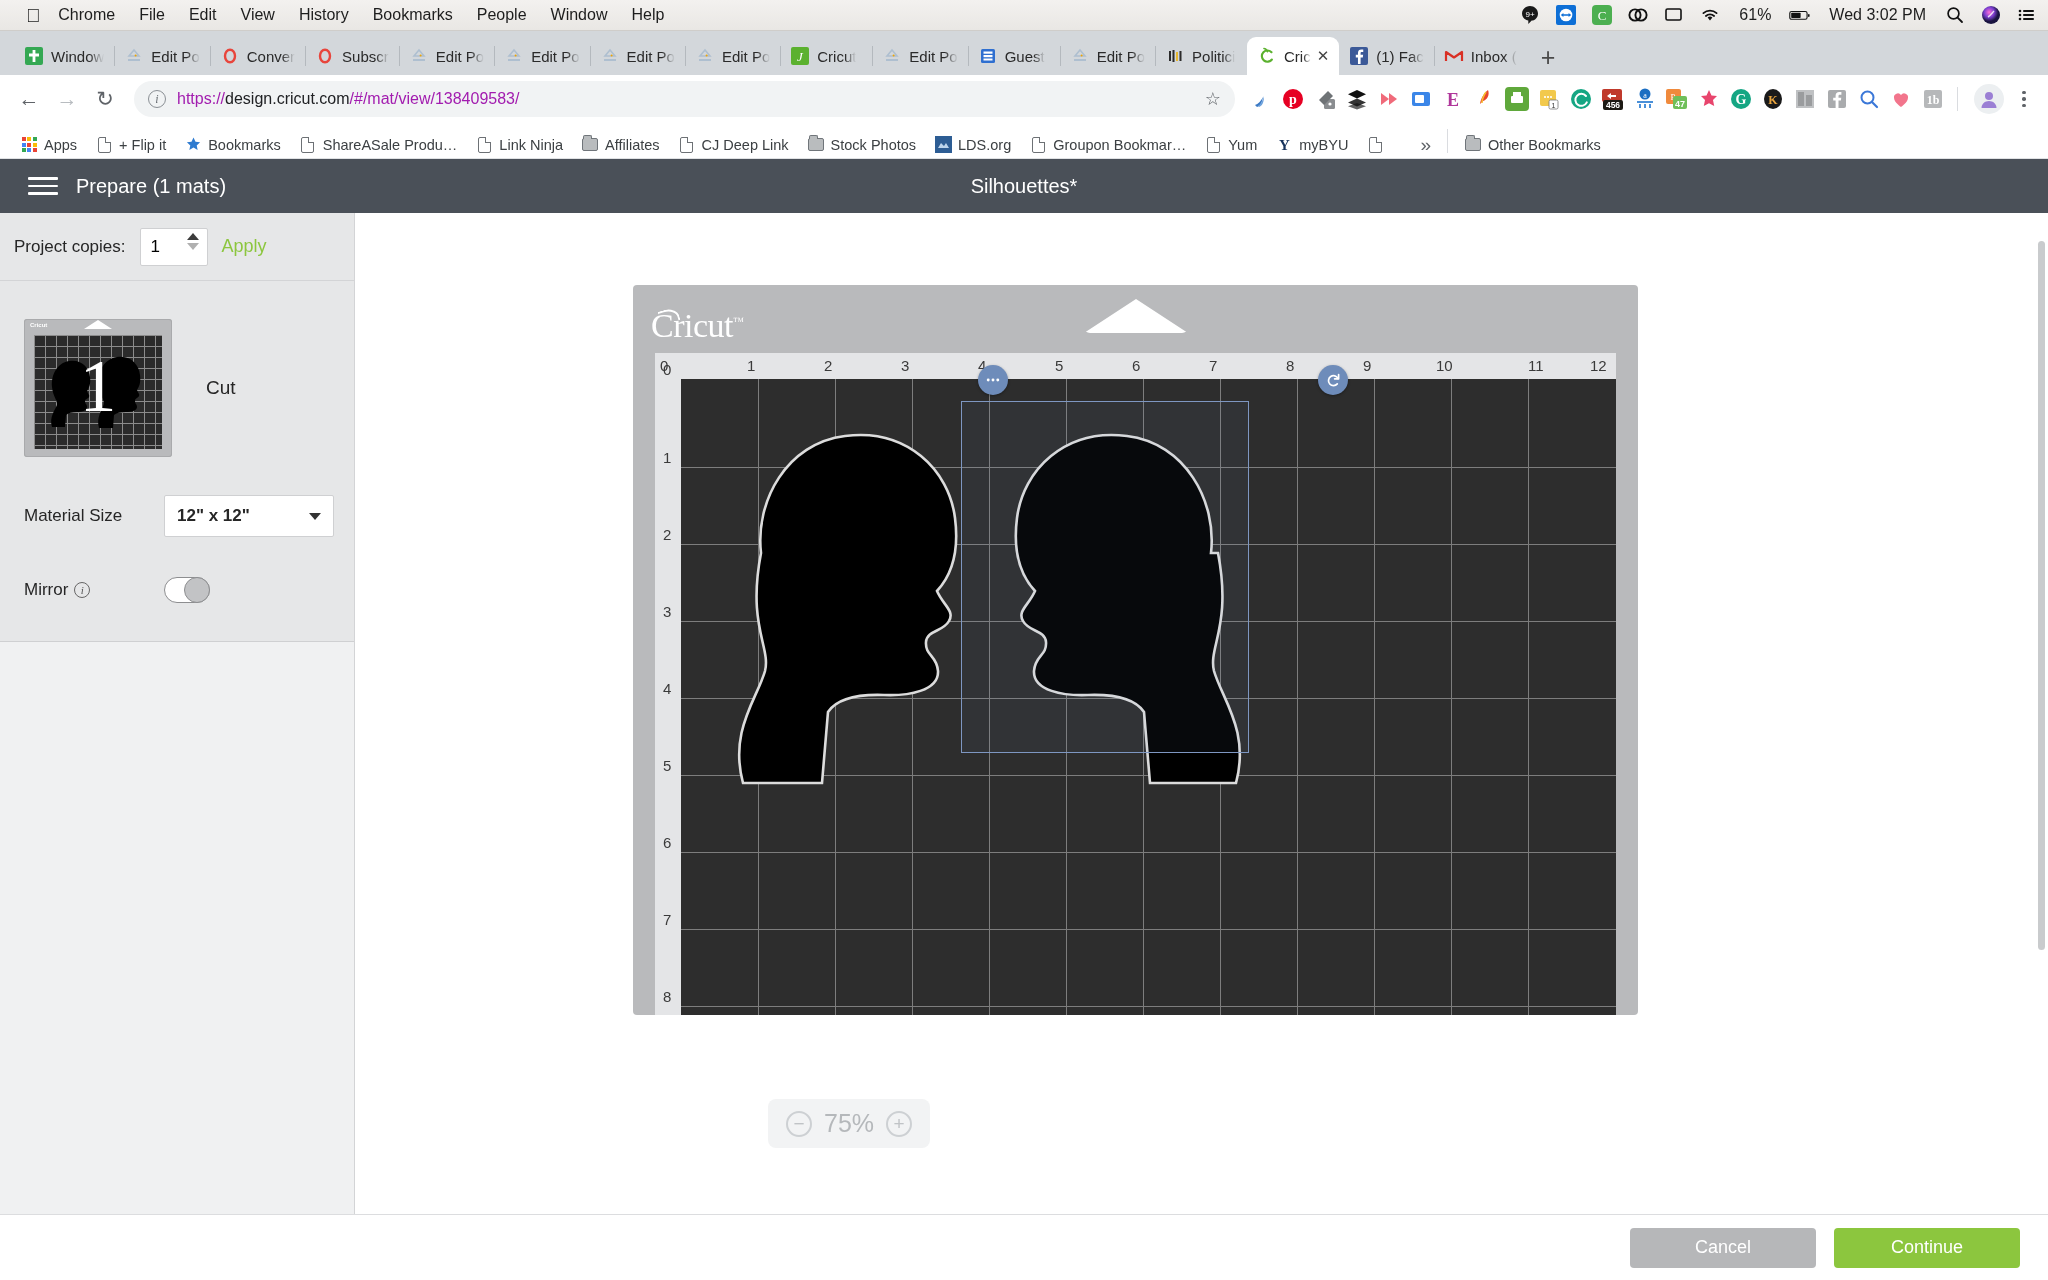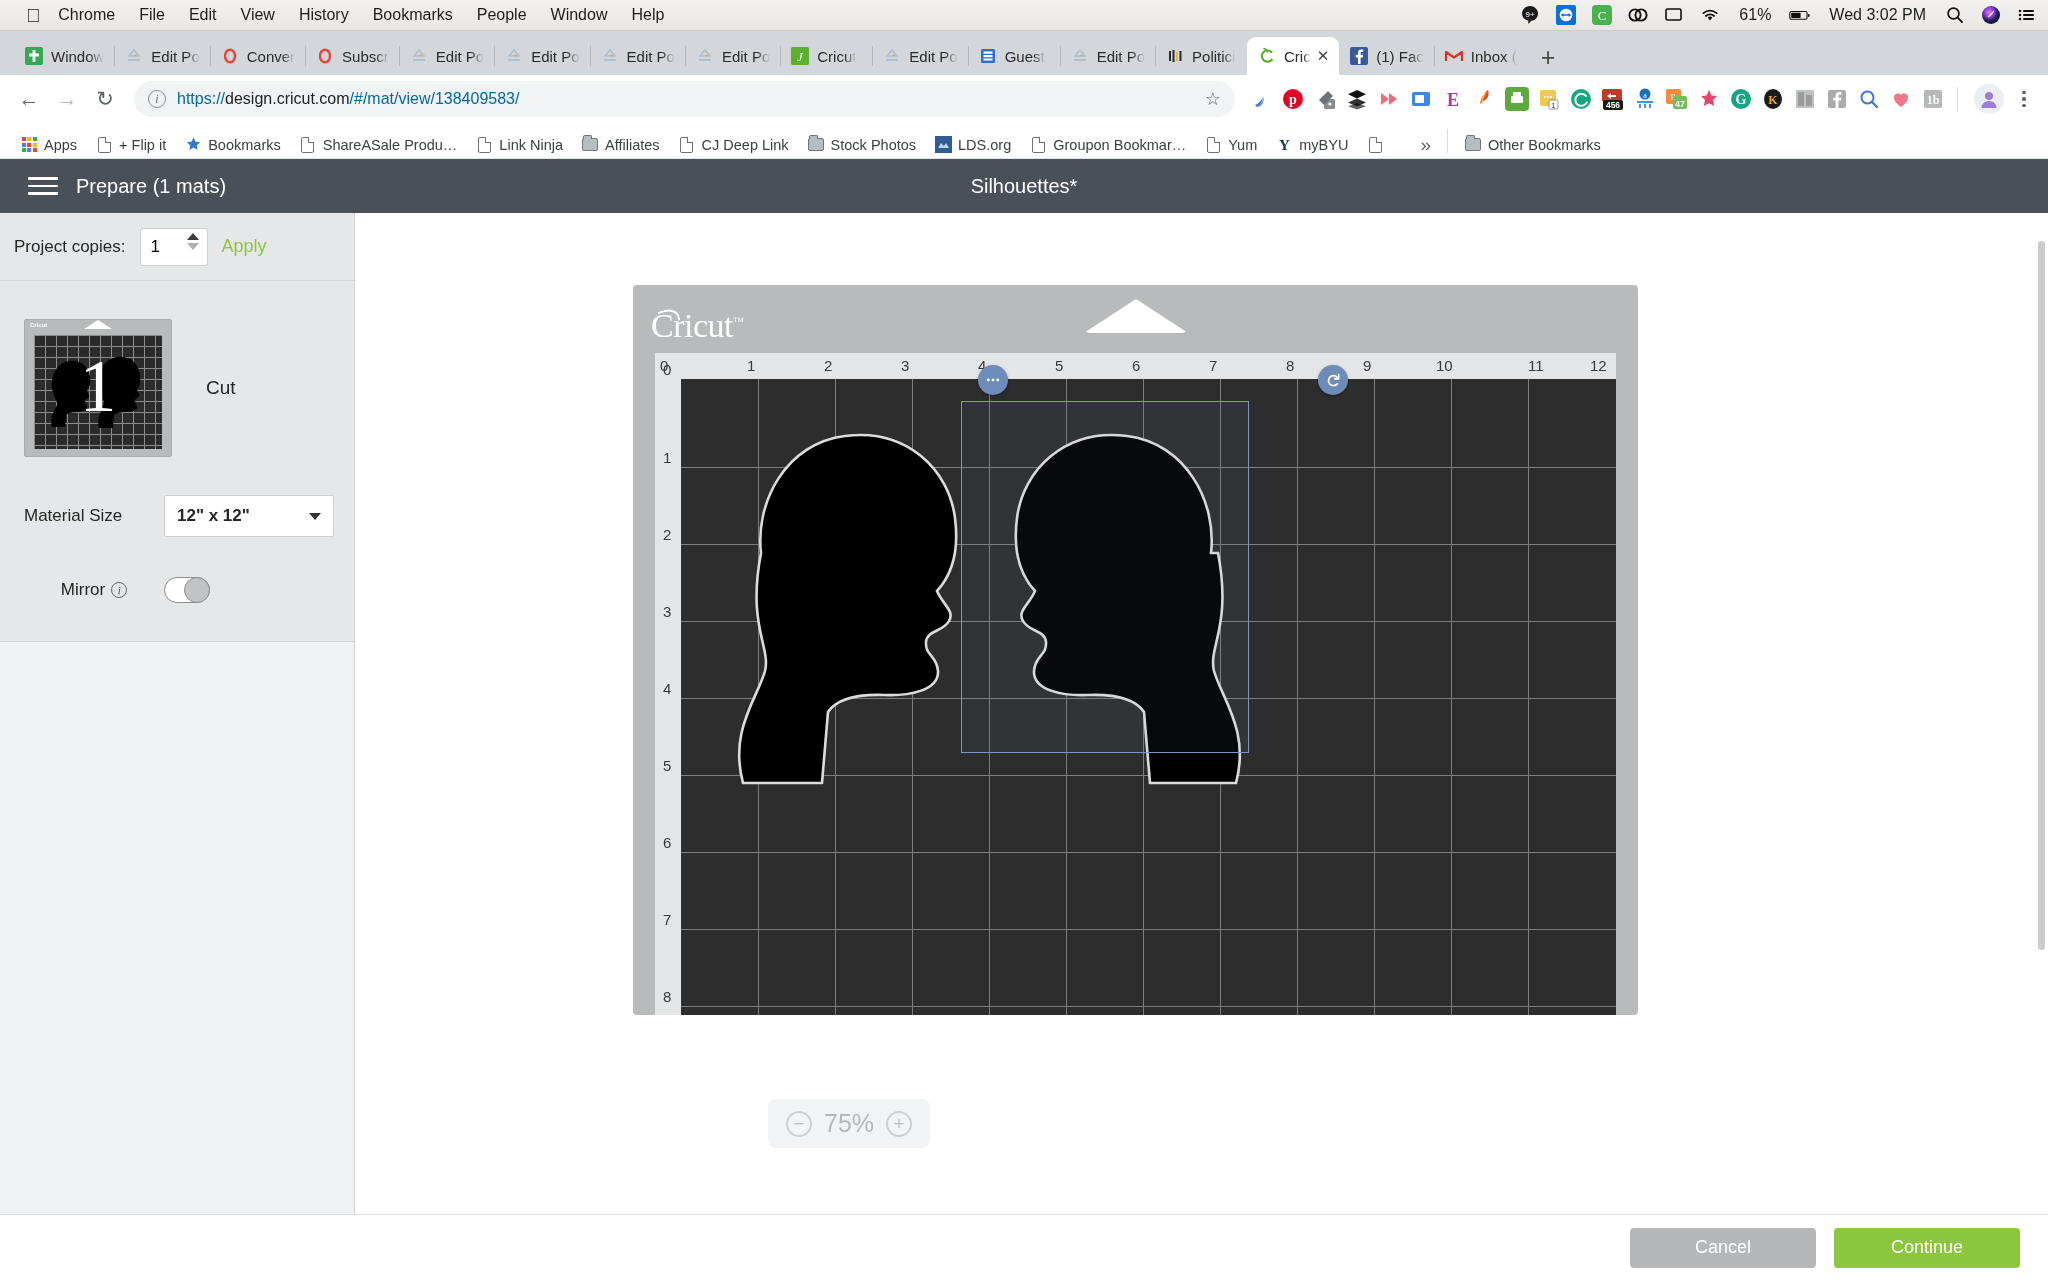--- a/index.html
+++ b/index.html
@@ -97,21 +97,21 @@
     margin: 0 8px;
     font-size: 16px;
     position: relative;
   }
   .omnibox .infoic {
     width: 18px; height: 18px; border: 1.6px solid #8a8f94; border-radius: 50%;
     display: inline-flex; align-items: center; justify-content: center;
     font-size: 12px; color: #6b7075; margin-right: 11px; font-style: italic;
     font-family: "Liberation Serif", serif; line-height: 1;
   }
-  .urlgray { color: #0369a1; }
+  .urlgray { color: #a21caf; }
   .urldark { color: #202124; }
   .omnibox .star { position: absolute; right: 14px; font-size: 18px; color: #5f6368; }
   .extrow { display: flex; align-items: center; gap: 4px; }
   .ext { width: 28px; height: 28px; border-radius: 4px; display: inline-flex; align-items: center; justify-content: center; font-size: 13px; overflow: hidden; position: relative; }
   .avatar-btn { width: 30px; height: 30px; border-radius: 50%; background: #eceff1; display:flex; align-items:center; justify-content:center; margin-left:6px;}
   .kebab { width: 24px; display: flex; flex-direction: column; align-items: center; gap: 3px; margin-left: 4px; }
   .kebab i { width: 3.5px; height: 3.5px; border-radius: 50%; background: #5f6368; display: block; }
   .vdiv { width: 1px; height: 24px; background: #dadce0; margin: 0 6px; }
 
   
@@ -810,21 +810,21 @@
 
       <div class="field-row">
         <span class="field-label">Material Size</span>
         <span class="matsel">
           <span>12" x 12"</span>
           <span class="caret"></span>
         </span>
       </div>
 
       <div class="field-row" style="margin-top:40px;">
-        <span class="field-label" style="display:flex;align-items:center;justify-content:center;">
+        <span class="field-label" style="display:flex;align-items:center;">
           <span>Mirror</span>
           <span class="info-i">i</span>
         </span>
         <span class="toggle">
             <span class="knob"></span>
           </span>
       </div>
 
       <div class="panel-sep"></div>
       <div class="panel-rest"></div>

